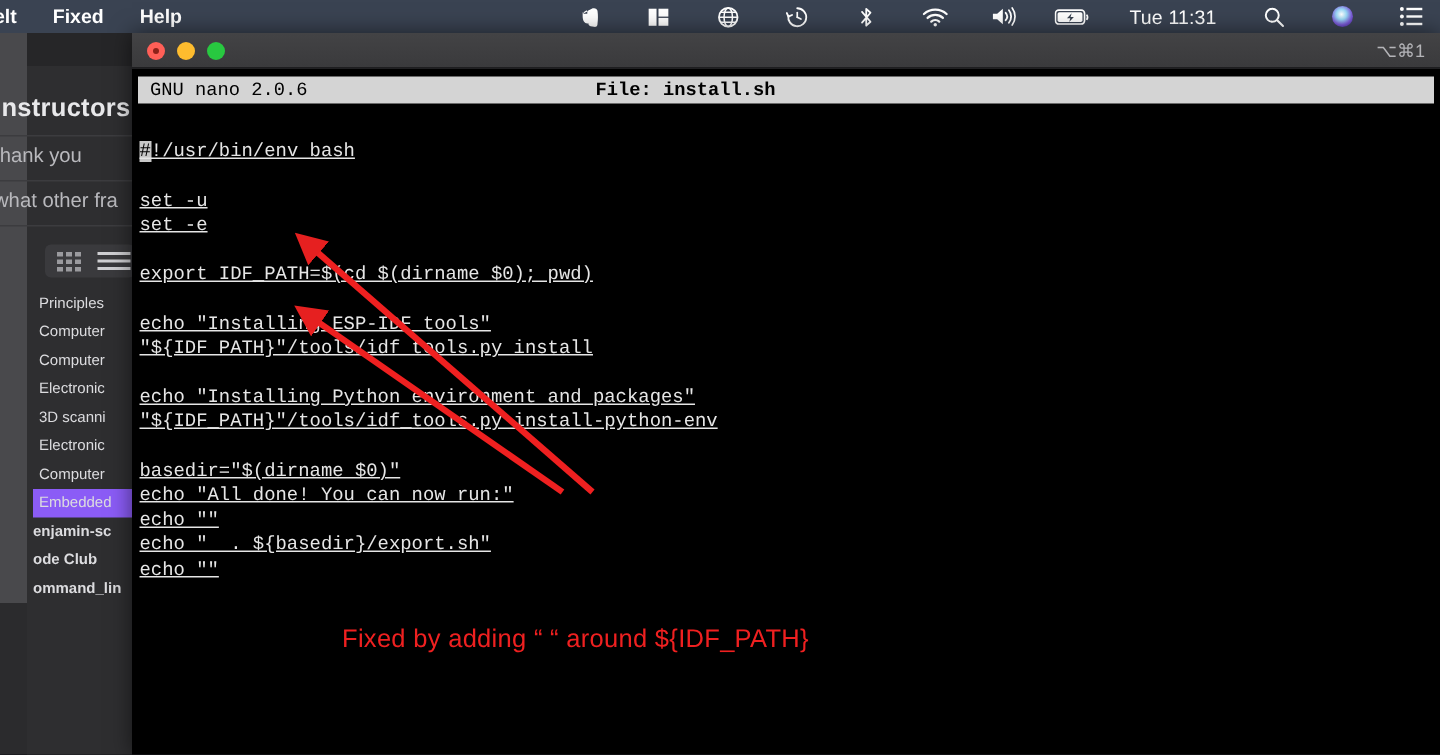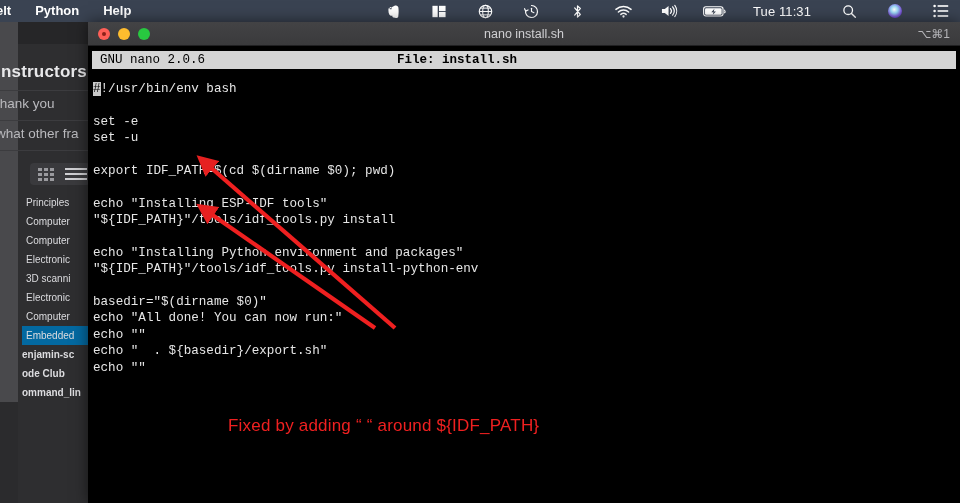--- a/index.html
+++ b/index.html
@@ -27,21 +27,21 @@
              grid-template-columns:repeat(3,4px); grid-template-rows:repeat(3,3px);
              gap:2px; align-content:center; justify-content:center; }
   .vt-grid i { background:#9a9a9e; display:block; width:4px; height:3px; }
   .vt-list { width:22px; height:14px; margin-left:8px; display:flex; flex-direction:column;
              justify-content:center; gap:3px; }
   .vt-list i { display:block; height:2px; background:#cfcfd2; }
 
   .bg-list { position:absolute; left:22px; top:193px; width:70px; }
   .bg-item { height:19px; line-height:19px; color:#dcdcdf; font-size:10px;
              white-space:nowrap; overflow:hidden; padding-left:4px; }
-  .bg-item.sel { background:#0369a1; }
+  .bg-item.sel { background:#8b5cf6; }
   .bg-item.flush { padding-left:0px;font-weight:bold; }
 
   
   .menubar { position:absolute; left:0; top:0; width:960px; height:22px;
              background:#3a4352; display:flex; align-items:center;
              color:#ffffff; font-size:13px; }
   .mb-left { display:flex; align-items:center; height:22px; }
   .mb-item { padding:0 12px; height:22px; line-height:22px; font-weight:600; white-space:nowrap; }
   .mb-item.clipped { padding-left:0; margin-left:-4px; }
   .mb-right { position:absolute; right:4px; top:0; height:22px;
@@ -67,23 +67,23 @@
                 color:#cfcfd2; font-size:12.5px; }
   .term-shortcut { position:absolute; right:10px; color:#b4b4b8; font-size:12px;
                    font-family:"Liberation Sans", sans-serif; }
 
   .nano-header { height:18px; margin:5px 4px 0 4px; background:#d4d4d4; color:#000;
                  font-family:"Liberation Mono", monospace; font-size:12.5px;
                  display:flex; align-items:center; position:relative; }
   .nh-left { padding-left:8px; }
   .nh-center { position:absolute; left:305px;font-weight:bold; }
 
-  .term-body { position:relative; padding:12px 0 0 5px;
+  .term-body { position:relative; padding:24px 0 0 5px;
                font-family:"Liberation Mono", monospace; font-size:12.6px;
-               color:#e6e6e6; line-height:16.4px; }
+               color:#e6e6e6; line-height:16.4px;text-decoration:underline; }
   .code-line { white-space:pre; height:16.4px; }
   .cursor { background:#c8c8c8; color:#000; }
 
   
   .annot-svg { position:absolute; left:0; top:0; width:872px; height:481px;
                pointer-events:none; }
   .annot-text { position:absolute; left:140px; top:394px; color:#ef2020;
                 font-size:17px; font-weight:normal; white-space:nowrap;
                 letter-spacing:.2px; font-family:"Liberation Sans", sans-serif; }
 </style>
@@ -134,21 +134,21 @@
     <div class="bg-item">Computer</div>
     <div class="bg-item sel">Embedded</div>
     <div class="bg-item flush">enjamin-sc</div>
     <div class="bg-item flush">ode Club</div>
     <div class="bg-item flush">ommand_lin</div>
   </div>
 
   <div class="menubar">
     <div class="mb-left">
       <div class="mb-item clipped">elt</div>
-      <div class="mb-item">Python</div>
+      <div class="mb-item">Fixed</div>
       <div class="mb-item">Help</div>
     </div>
 
     <div class="mb-right">
       <div class="mb-icon">
         <svg width="15" height="15" viewBox="0 0 16 16">
             <path fill="#fff" d="M10.4 1.6c-.5 0-.9.1-1.3.3L6.6 3.2c-.4.2-.7.6-.7 1.1v1.2H4.5c-.6 0-1.1-.1-1.4-.4C2.8 4.8 2.6 4.3 2.6 4v3.3c0 1.6.3 2.9.9 3.8.6.9 1.4 1.4 2.4 1.4.3 0 .6-.1.8-.3v.5c0 .9.6 1.5 1.5 1.7l2.4.4c.2 0 .4.1.6.1 1 0 1.7-.6 1.9-1.6l.3-3.3c.1-1.3.1-2.7 0-4.1l-.2-2.1c-.1-1-.8-1.8-1.8-2-.4-.1-.8-.2-1-.2zM5.2 3.2c.3 0 .5.1.6.3.1.2 0 .4-.2.5L3.8 5c-.2.1-.4 0-.5-.2-.1-.2 0-.4.2-.5l1.4-1c.1-.1.2-.1.3-.1z"></path>
           </svg>
       </div>
       <div class="mb-icon">
@@ -238,34 +238,33 @@
   </div>
 
   <div class="term">
 
     <div class="term-titlebar">
       <div class="lights">
         <div class="light red"></div>
         <div class="light yellow"></div>
         <div class="light green"></div>
       </div>
-      <div class="term-title">nano install.sh</div>
       <div class="term-shortcut">⌥⌘1</div>
     </div>
 
     <div class="nano-header">
       <span class="nh-left">GNU nano 2.0.6</span>
       <span class="nh-center">File: install.sh</span>
     </div>
 
     <div class="term-body">
       <div class="code-line"><span class="cursor">#</span><span>!/usr/bin/env bash</span></div>
       <div class="code-line"></div>
+      <div class="code-line">set -u</div>
       <div class="code-line">set -e</div>
-      <div class="code-line">set -u</div>
       <div class="code-line"></div>
       <div class="code-line">export IDF_PATH=$(cd $(dirname $0); pwd)</div>
       <div class="code-line"></div>
       <div class="code-line">echo "Installing ESP-IDF tools"</div>
       <div class="code-line">"${IDF_PATH}"/tools/idf_tools.py install</div>
       <div class="code-line"></div>
       <div class="code-line">echo "Installing Python environment and packages"</div>
       <div class="code-line">"${IDF_PATH}"/tools/idf_tools.py install-python-env</div>
       <div class="code-line"></div>
       <div class="code-line">basedir="$(dirname $0)"</div>

